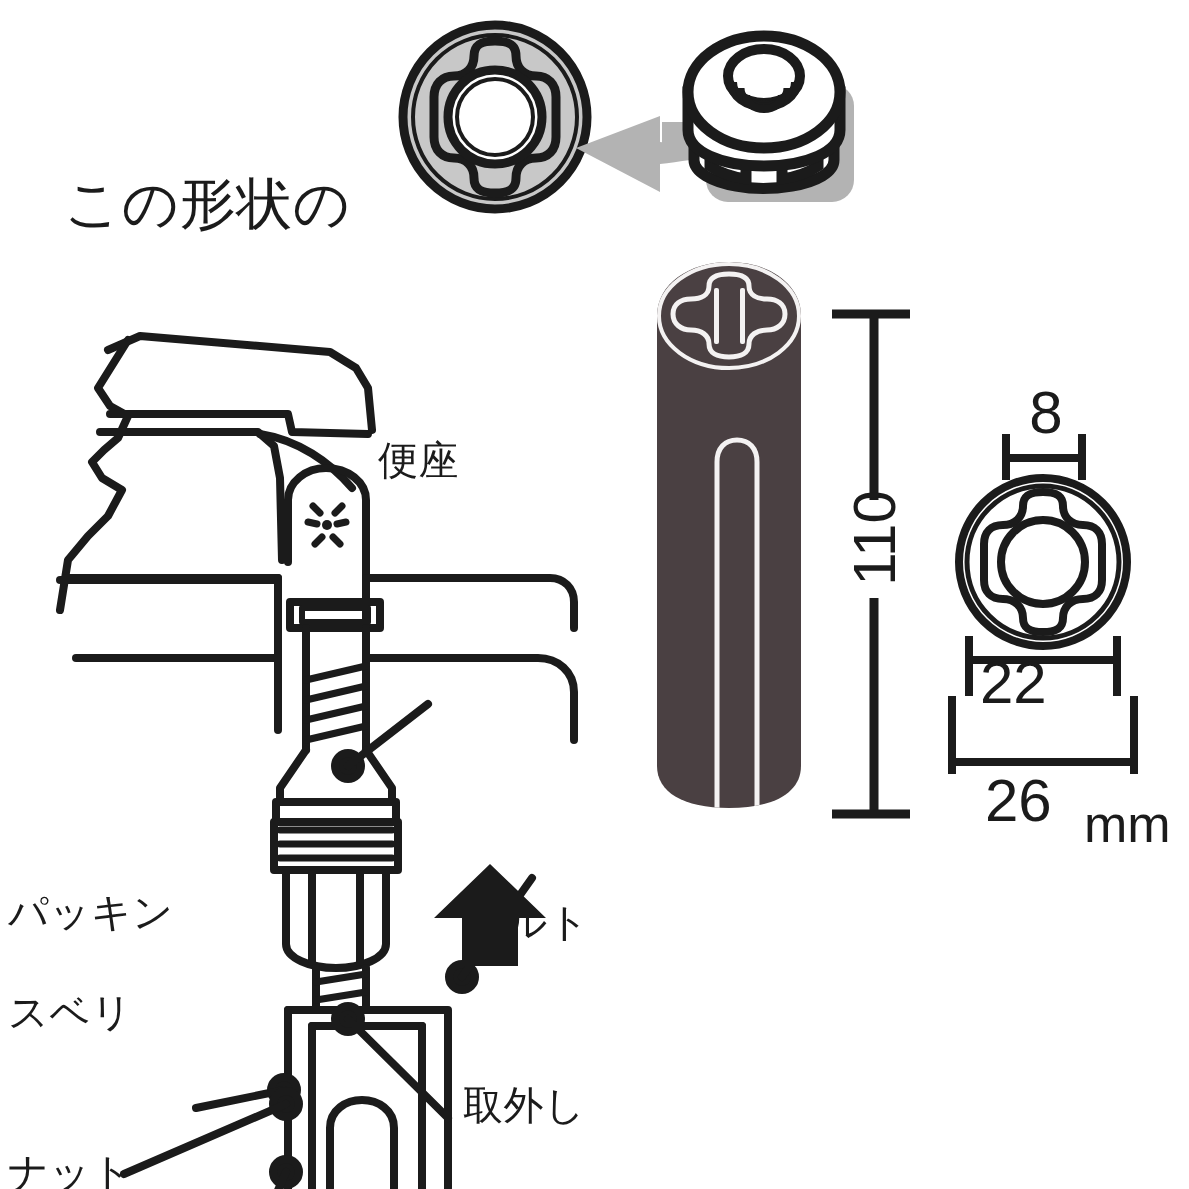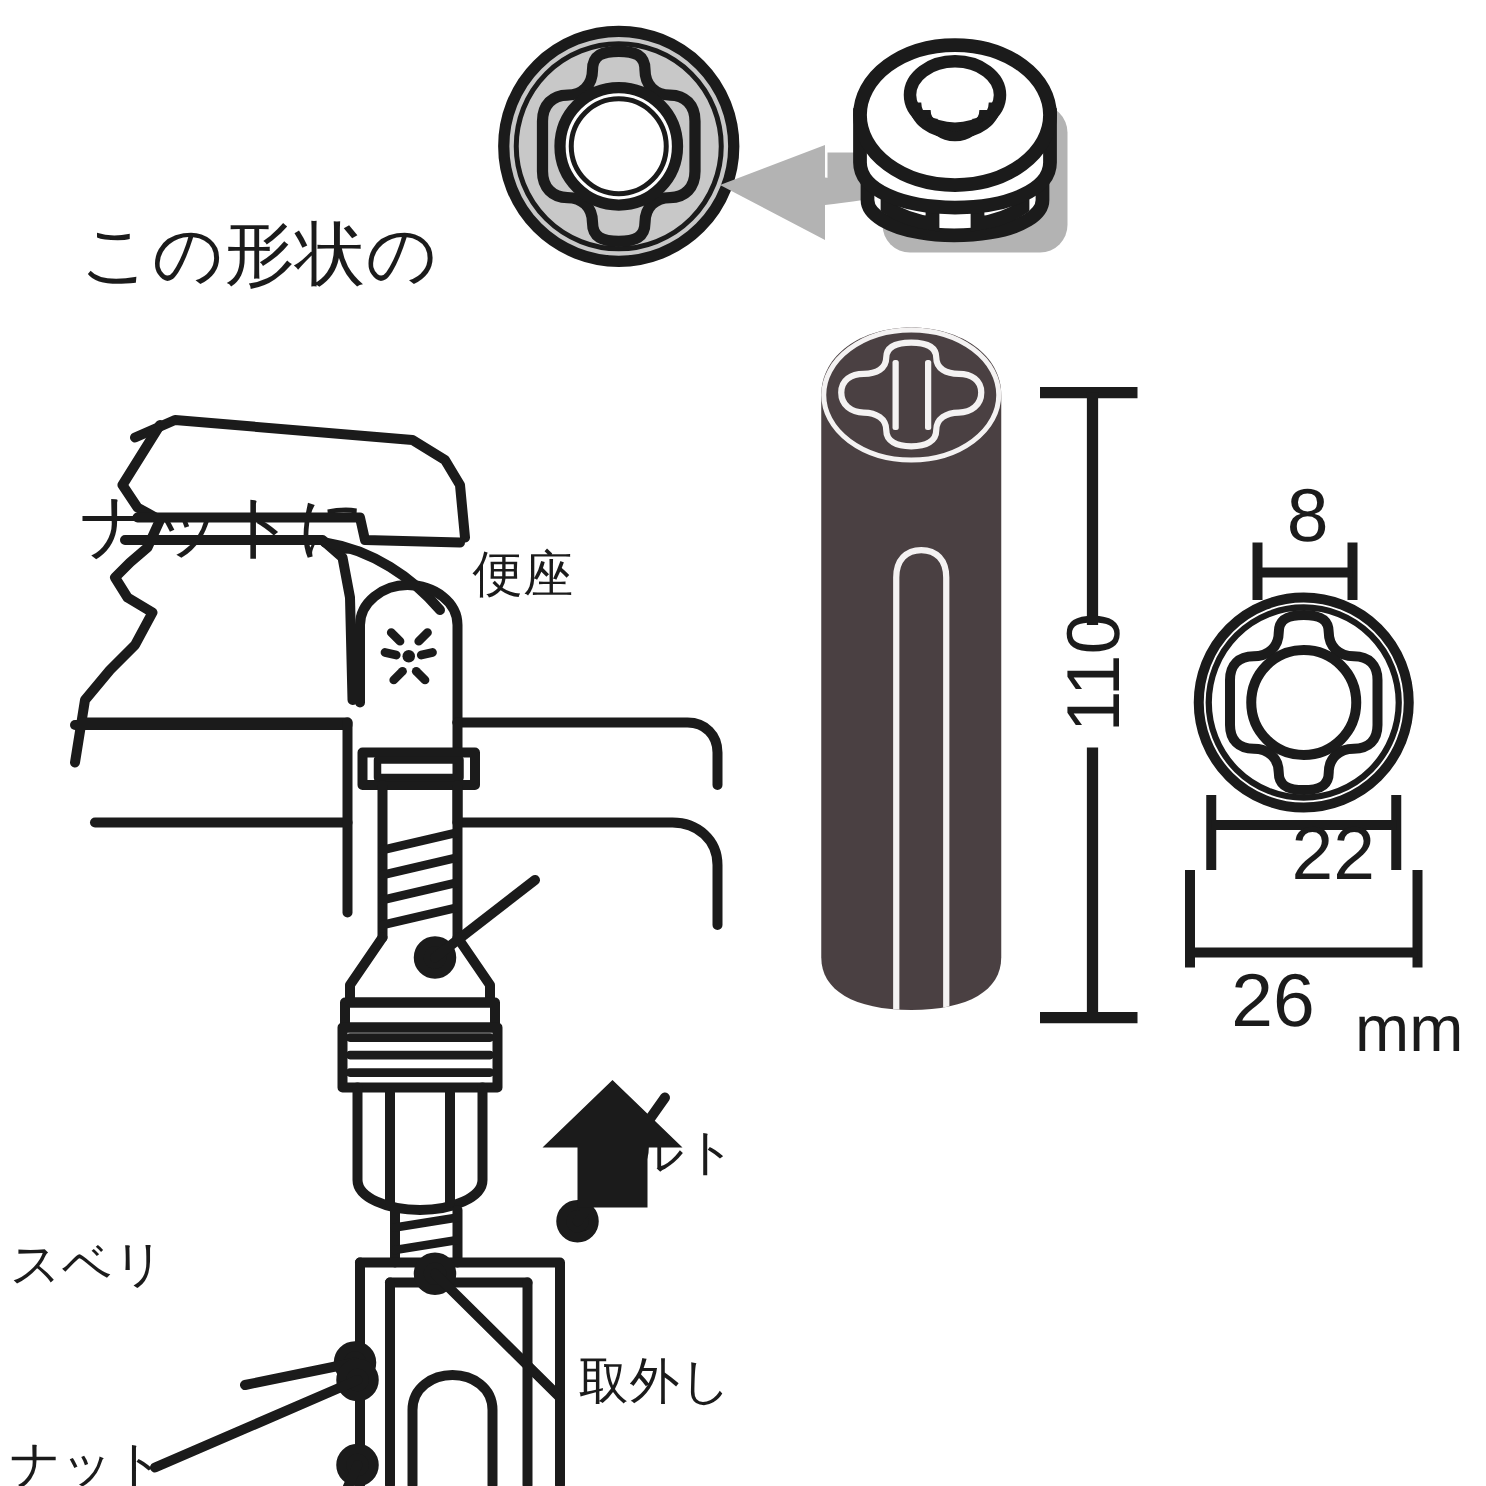--- a/index.html
+++ b/index.html
@@ -17,21 +17,20 @@
   .dim-small{font-size:52px;}
   .rot{transform:rotate(-90deg);transform-origin:50% 50%;}
 </style>
 </head>
 <body>
 
 <div id="stage">
 
   <div class="abs jp hdr" style="left:64px;top:22px;">
     <div>この形状の</div>
-    <div>ナットに</div>
   </div>
 
   <div class="abs" style="left:398px;top:14px;">
     <svg width="200" height="210" viewBox="0 0 200 210">
       <g>
         <circle cx="97" cy="103" r="92" fill="#c8c8c8" stroke="#1b1b1b" stroke-width="9"></circle>
         <circle cx="97" cy="103" r="82" fill="none" stroke="#1b1b1b" stroke-width="4"></circle>
 
         <path d="M 97 27
                  C 110 27 118 30 118 42
@@ -209,20 +208,23 @@
 
   <div class="abs jp lbl" style="left:465px;top:792px;">
     <div>ボルト</div>
   </div>
 
   <div class="abs jp lbl" style="left:463px;top:975px;">
     <div>取外し</div>
     
   </div>
 
+  <div class="abs jp lbl" style="left:8px;top:782px;">
+    <div>パッキン</div>
+  </div>
 
   <div class="abs jp lbl" style="left:8px;top:882px;">
     <div>スベリ</div>
     
   </div>
 
   <div class="abs jp lbl" style="left:8px;top:1042px;">
     <div>ナット</div>
   </div>
 
@@ -321,21 +323,21 @@
 
   <div class="abs" style="left:955px;top:630px;">
     <svg width="180" height="70" viewBox="0 0 180 70">
       <g stroke="#1b1b1b" stroke-width="8" stroke-linecap="butt">
         <line x1="14" y1="66" x2="14" y2="6"></line>
         <line x1="162" y1="66" x2="162" y2="6"></line>
         <line x1="14" y1="30" x2="162" y2="30"></line>
       </g>
     </svg>
   </div>
-  <div class="abs dim" style="left:980px;top:648px;width:120px;text-align:right;">22</div>
+  <div class="abs dim" style="left:980px;top:648px;width:120px;text-align:left;">22</div>
 
   <div class="abs" style="left:938px;top:690px;">
     <svg width="215" height="90" viewBox="0 0 215 90">
       <g stroke="#1b1b1b" stroke-width="8" stroke-linecap="butt">
         <line x1="14" y1="84" x2="14" y2="6"></line>
         <line x1="196" y1="84" x2="196" y2="6"></line>
         <line x1="14" y1="72" x2="196" y2="72"></line>
       </g>
     </svg>
   </div>

